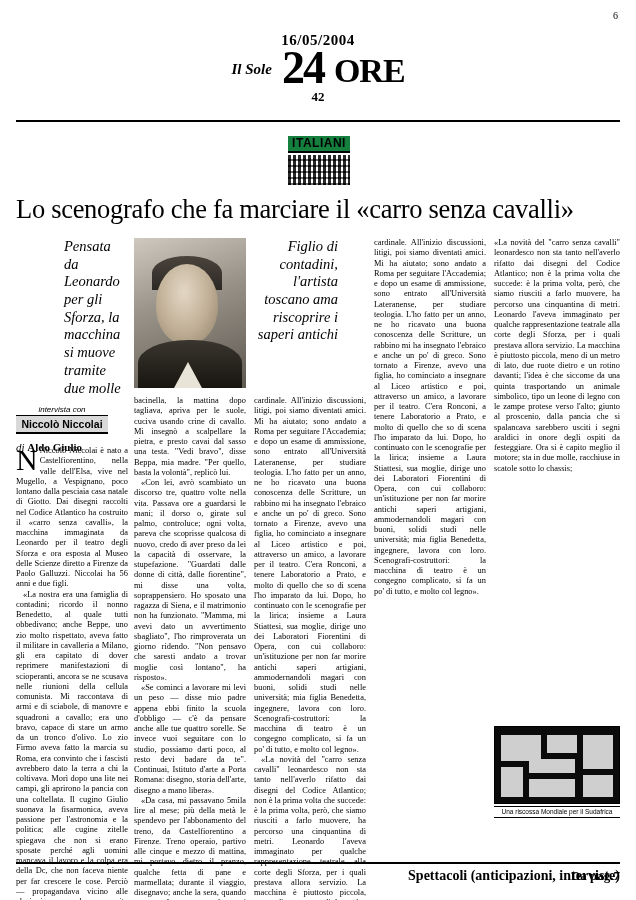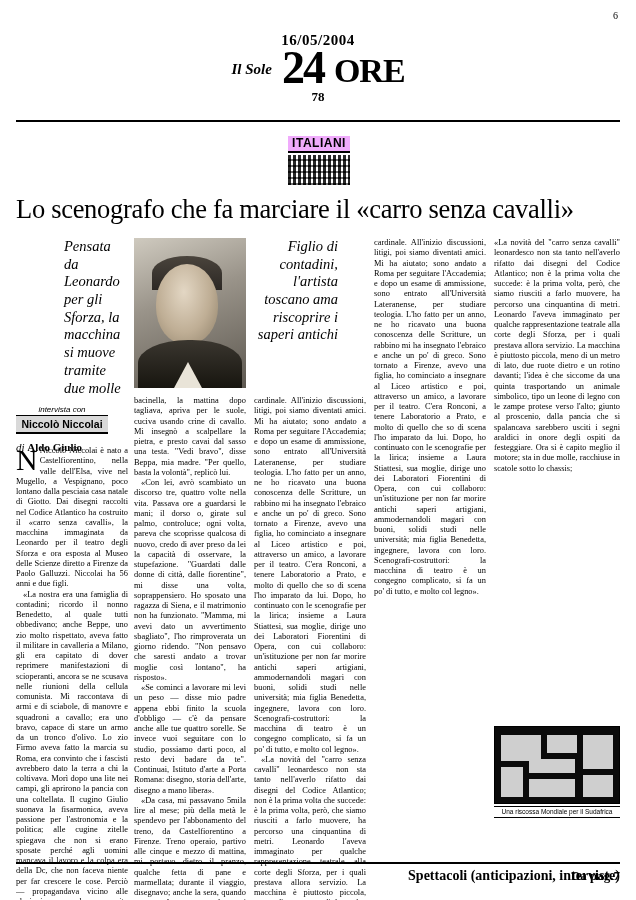--- a/index.html
+++ b/index.html
@@ -91,21 +91,21 @@
     left: 288px;
     top: 136px;
     width: 62px;
     text-align: center;
   }
   .flag .flag-label {
     font-family: "Liberation Sans", sans-serif;
     font-weight: bold;
     font-size: 12px;
     letter-spacing: 0.5px;
-    background: #f0abfc;
+    background: #15803d;
     border-bottom: 2px solid #000;
     padding-bottom: 1px;
   }
   .flag .flag-art {
     height: 30px;
     width: 62px;
     margin-top: 2px;
     background:
       repeating-linear-gradient(90deg, #111 0 3px, #fff 3px 5px),
       #777;
@@ -346,21 +346,21 @@
 
   <div class="page-number">6</div>
 
   <div class="masthead">
     <div class="date">16/05/2004</div>
     <div class="logo-row">
       <span class="ilsole">Il Sole</span>
       <span class="bignum">24</span>
       <span class="ore">ORE</span>
     </div>
-    <div class="issue-no">78</div>
+    <div class="issue-no">42</div>
   </div>
 
   <div class="rule-thick" style="top:120px"></div>
 
   <div class="flag">
     <div class="flag-label">ITALIANI</div>
     <div class="flag-art"></div>
   </div>
 
   <div class="headline">Lo scenografo che fa marciare il «carro senza cavalli»</div>

